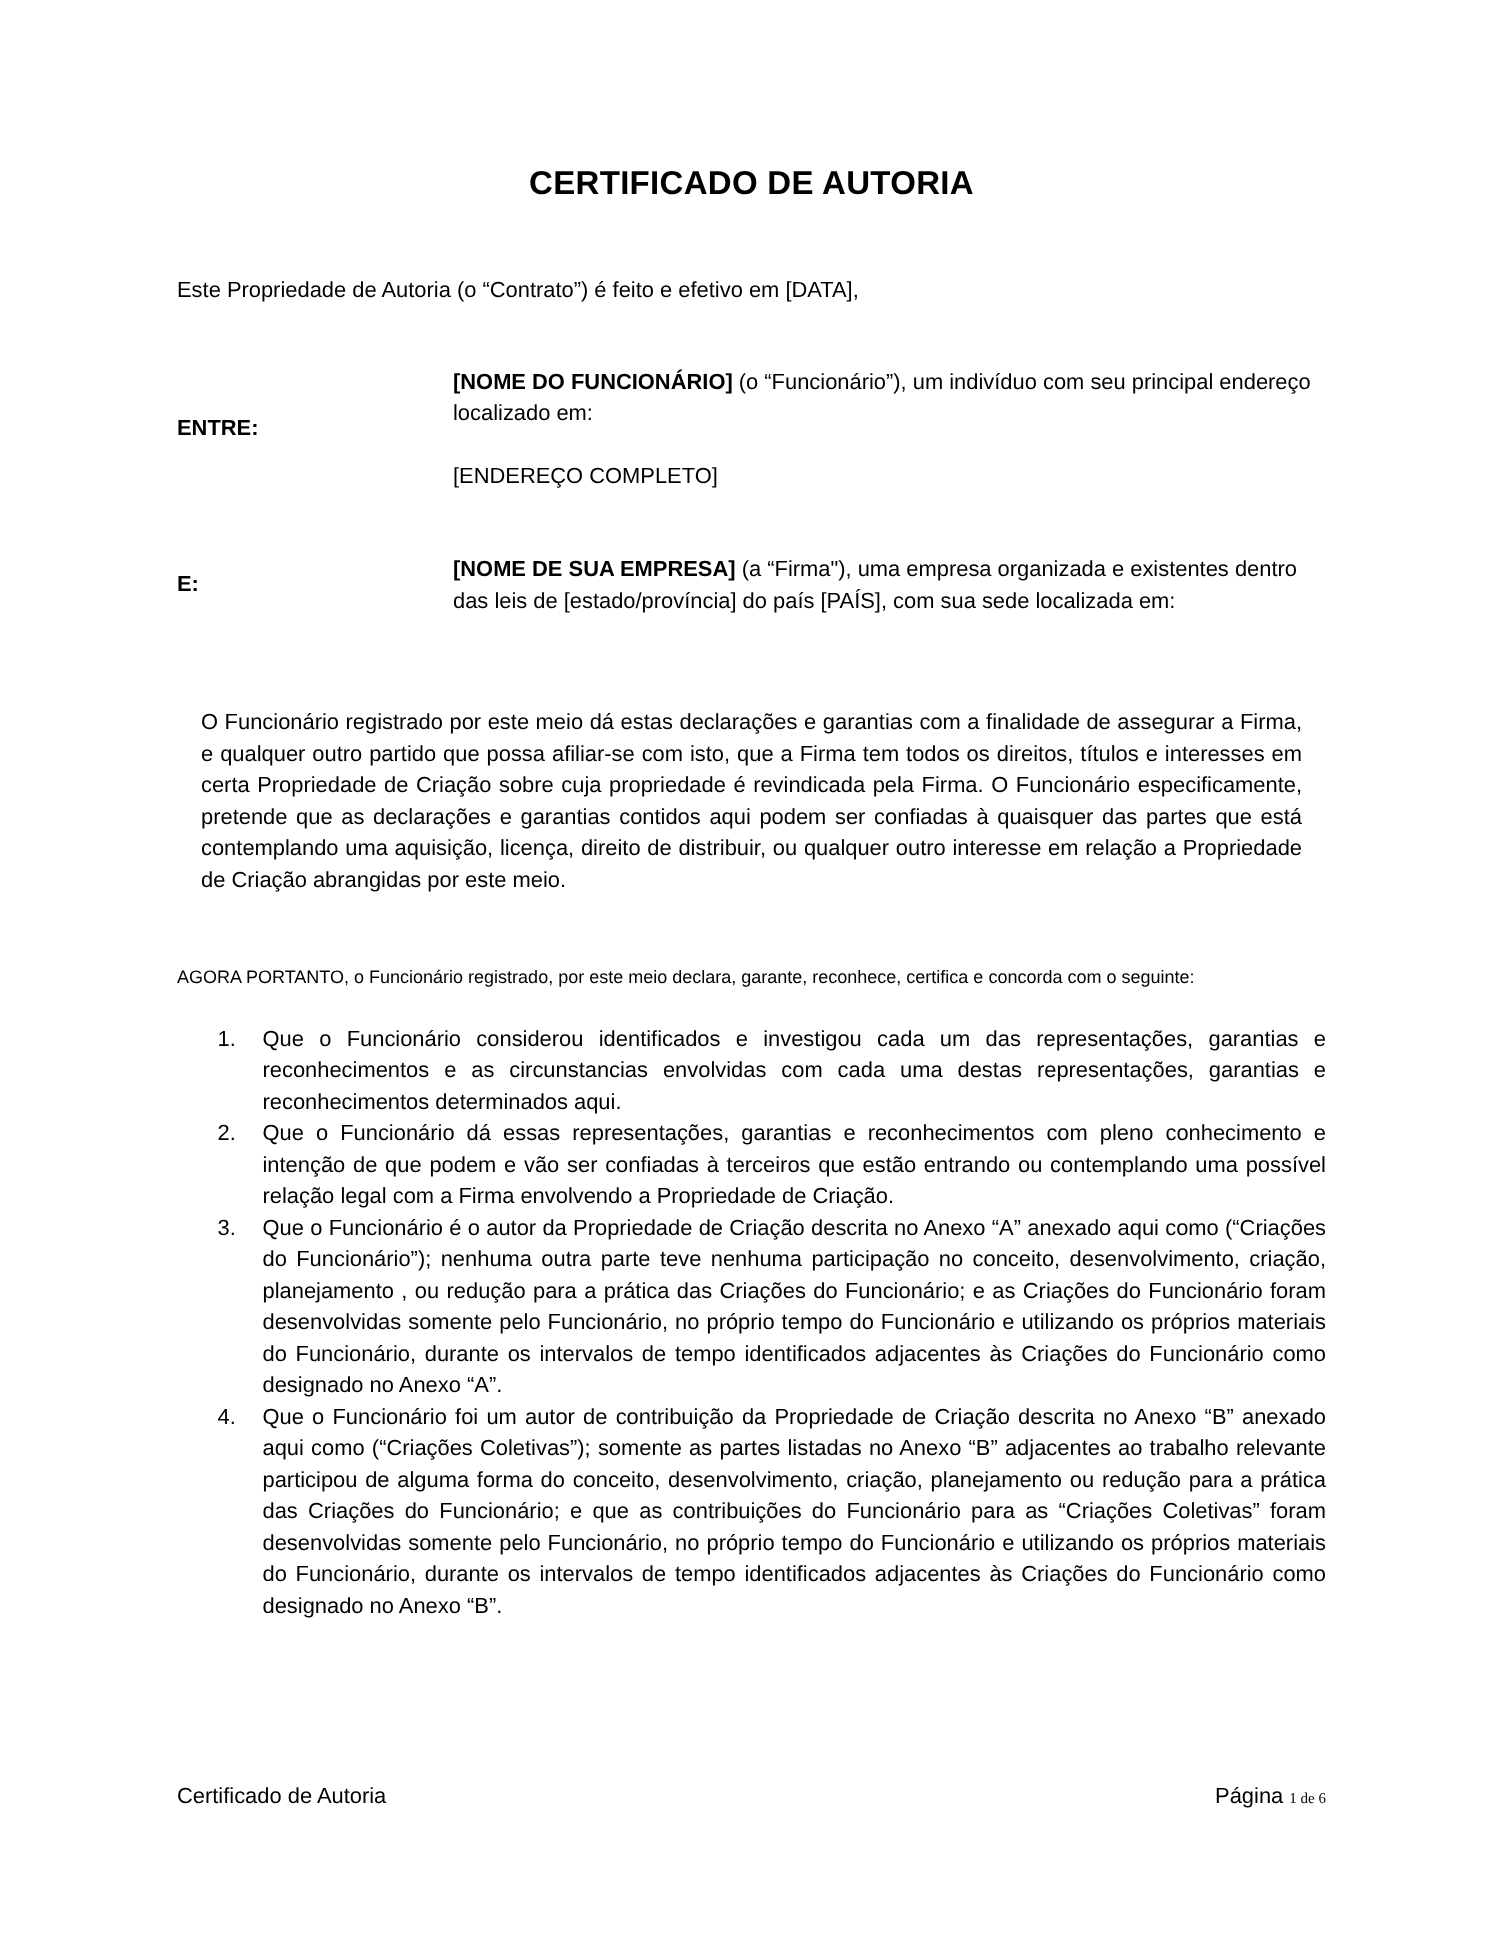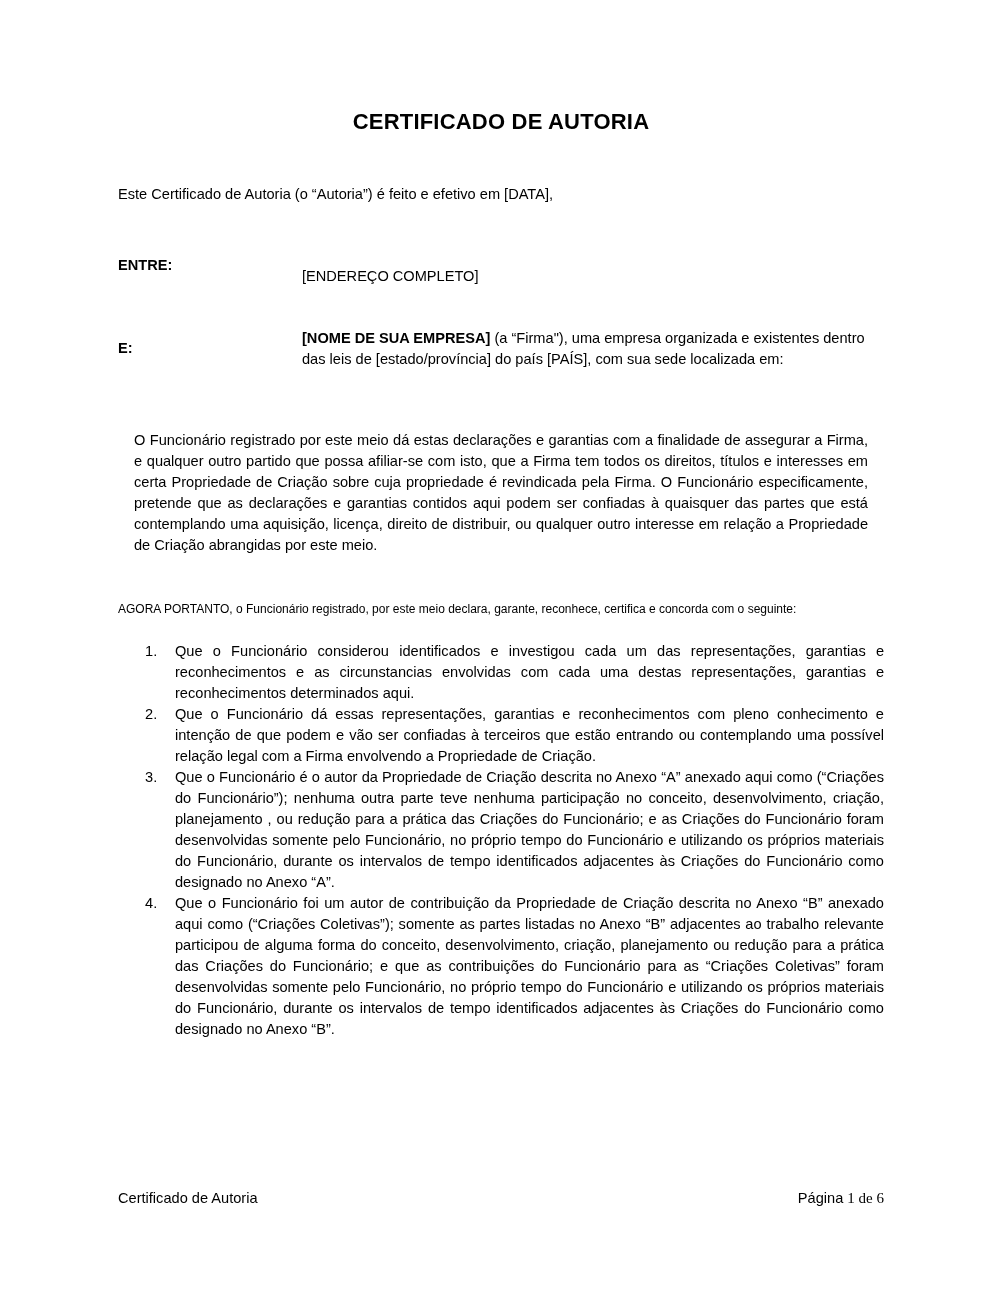--- a/index.html
+++ b/index.html
@@ -138,36 +138,37 @@
     font-size: 14.6px;
     line-height: 21px;
   }
   .footer-left { text-align: left; }
   .footer-right {
     text-align: right;
     white-space: nowrap;
   }
   .footer-right .page-field {
     font-family: "Liberation Serif", serif;
-    font-size: 15px;
+    font-size: 10px;
   }
 </style>
 </head>
 <body>
 
 <div class="page">
   <div class="content">
 
     <h1 class="doc-title">CERTIFICADO DE AUTORIA</h1>
 
-    <p class="intro">Este Certificado de Autoria (o “Autoria”) é feito e efetivo em [DATA],</p>
+    <p class="intro">Este Propriedade de Autoria (o “Contrato”) é feito e efetivo em [DATA],</p>
 
     <div class="party party-entre">
       <div class="party-label">ENTRE:</div>
       <div class="party-body">
+        <p><b>[NOME DO FUNCIONÁRIO]</b><span> (o “Funcionário”), um indivíduo com seu principal endereço localizado em:</span></p>
         <p class="addr">[ENDEREÇO COMPLETO]</p>
       </div>
     </div>
 
     <div class="party party-e">
       <div class="party-label">E:</div>
       <div class="party-body">
         <p><b>[NOME DE SUA EMPRESA]</b><span> (a “Firma"), uma empresa organizada e existentes dentro das leis de [estado/província] do país [PAÍS], com sua sede localizada em:</span></p>
       </div>
     </div>

